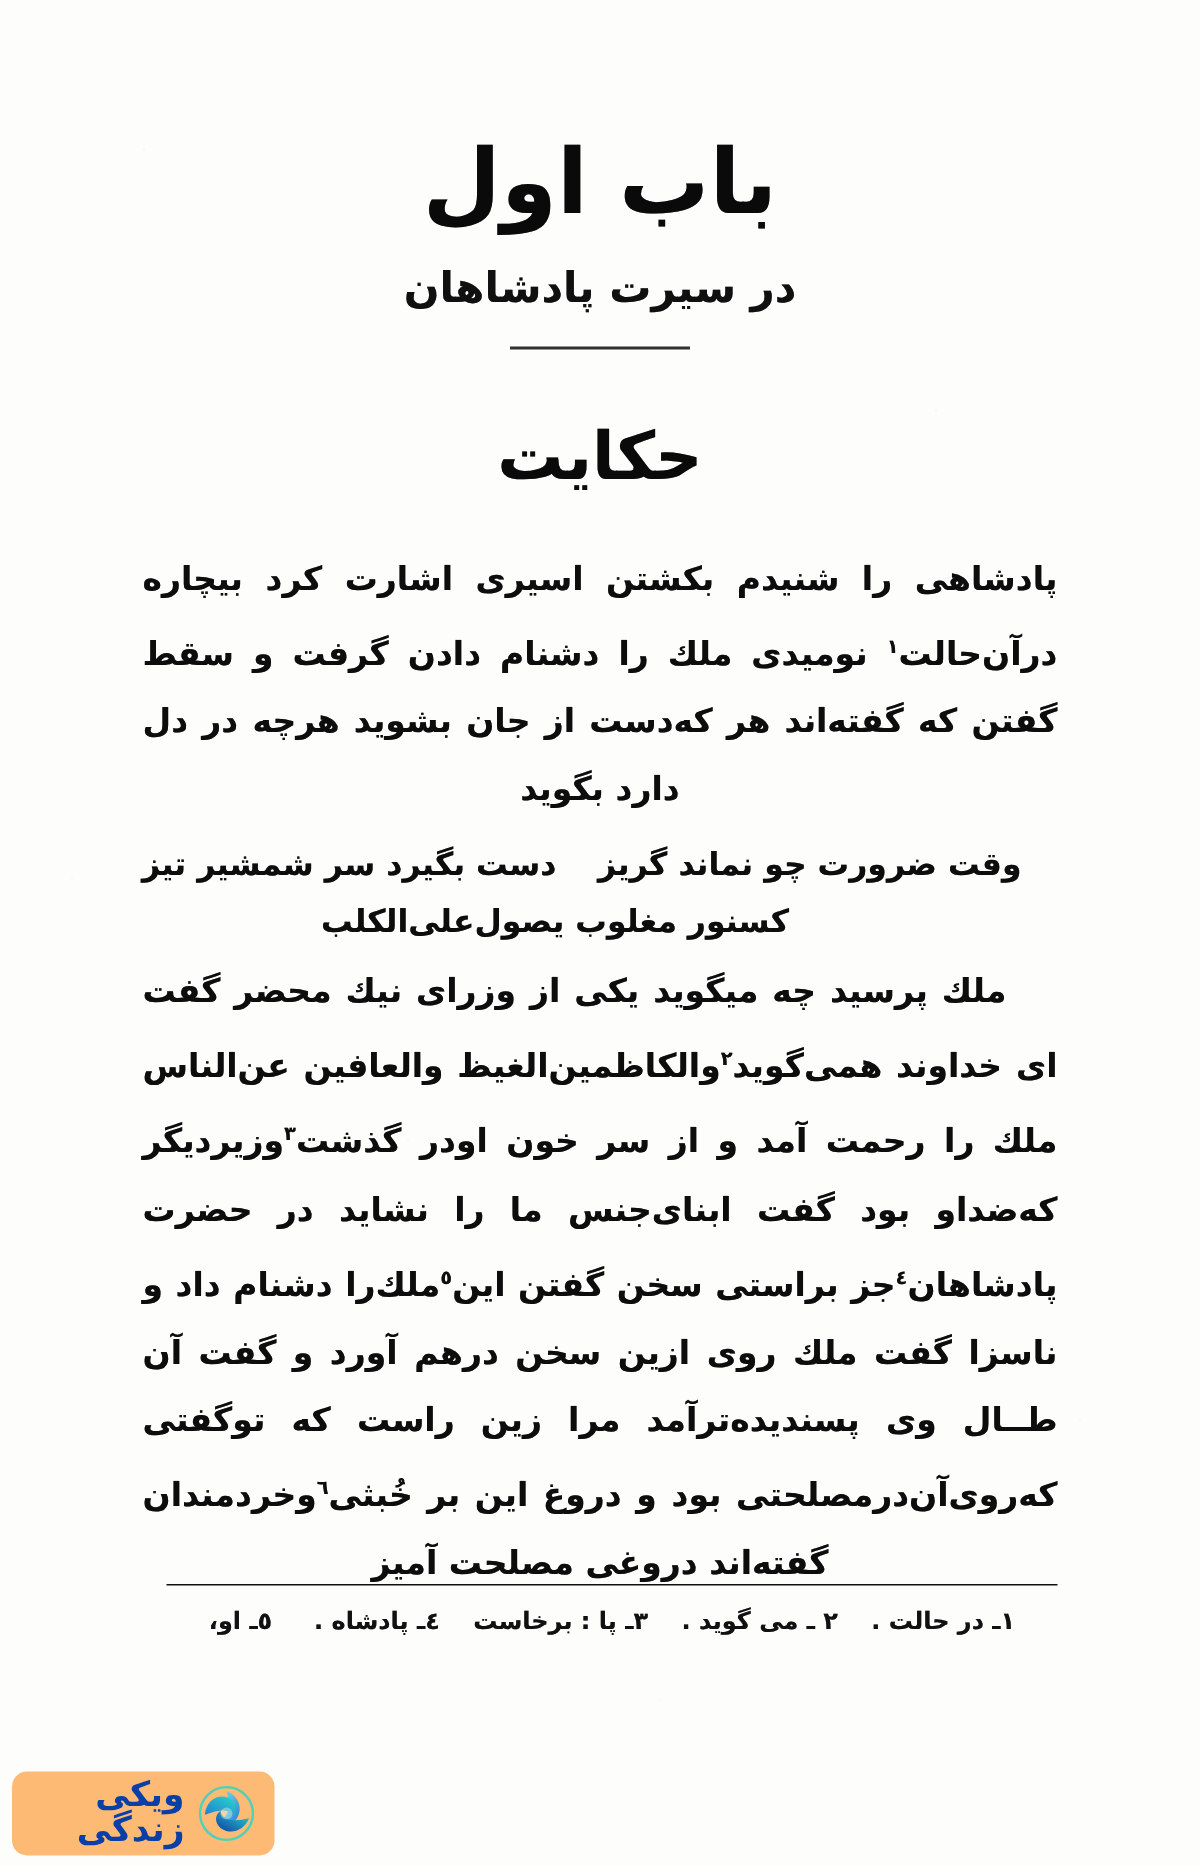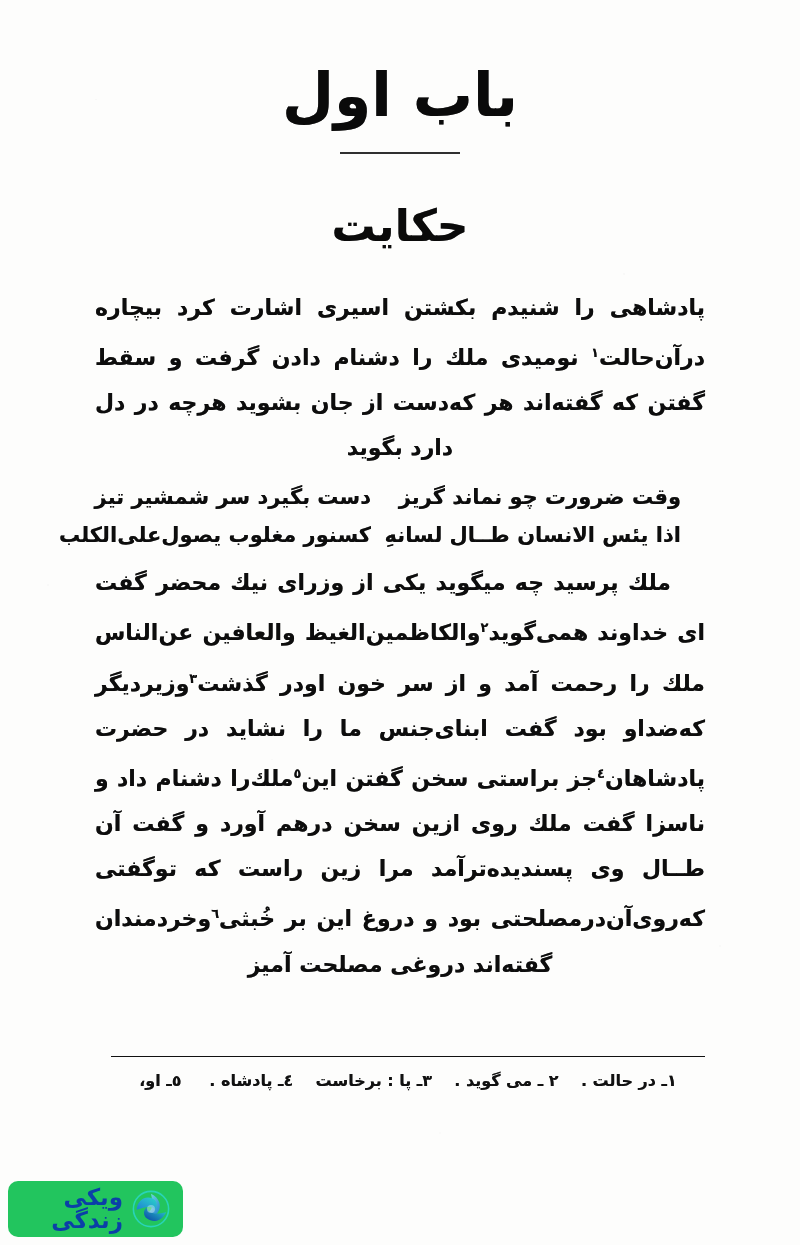--- a/index.html
+++ b/index.html
@@ -35,21 +35,21 @@
   .content {
     position: absolute;
     right: 95px;
     left: 95px;
     top: 0;
   }
 
   
   .chapter-title {
     margin: 0;
-    padding-top: 61px;
+    padding-top: 88px;
     text-align: center;
     font-family: "DejaVu Sans", sans-serif;
     font-size: 60px;
     font-weight: 700;
     line-height: 1.15;
     color: #0a0a0a;
     letter-spacing: 0.5px;
   }
   .chapter-subtitle {
     margin: 18px 0 0 0;
@@ -142,21 +142,21 @@
     white-space: pre-wrap;
   }
 
   
   .watermark {
     position: absolute;
     left: 8px;
     bottom: 8px;
     width: 175px;
     height: 56px;
-    background: #22c55e;
+    background: #fdba74;
     border-radius: 10px;
     display: flex;
     align-items: center;
     justify-content: flex-start;
     gap: 8px;
     padding: 0 12px;
     box-sizing: border-box;
     direction: rtl;
   }
   .watermark-text {
@@ -180,40 +180,40 @@
 </head>
 <body>
 
 <div class="page">
   <div class="paper-grain"></div>
 
   <div class="content">
 
     <h1 class="chapter-title ink">باب اول</h1>
 
+    <h2 class="chapter-subtitle ink">در سیرت پادشاهان</h2>
 
     <div class="rule"></div>
 
     <h3 class="section-heading ink">حکایت</h3>
 
     <div class="prose ink">
 
       <p>
         <span>پادشاهی را شنیدم بکشتن اسیری اشارت کرد بیچاره درآن‌حالت</span><sup class="fn">۱</sup>
         <span>نومیدی ملك را دشنام دادن گرفت و سقط گفتن که گفته‌اند هر که‌دست</span>
         <span>از جان بشوید هرچه در دل دارد بگوید</span>
       </p>
 
       <div class="verse ink">
         <div class="verse-line">
           <span class="hemistich">وقت ضرورت چو نماند گریز</span>
           <span class="hemistich">دست بگیرد سر  شمشیر تیز</span>
         </div>
         <div class="verse-line arabic">
-          <span class="hemistich">اذا یئس الانسان طــال لسانهِ</span>
           <span class="hemistich">کسنور مغلوب یصول‌علی‌الکلب</span>
         </div>
       </div>
 
       <p>
         <span class="indent-start"></span><span>ملك پرسید چه میگوید یکی از وزرای  نیك محضر گفت ای</span>
         <span>خداوند همی‌گوید</span><sup class="fn">۲</sup><span>والکاظمین‌الغیظ والعافین عن‌الناس ملك را رحمت</span>
         <span>آمد و از سر خون اودر گذشت</span><sup class="fn">۳</sup><span>وزیردیگر که‌ضداو بود گفت ابنای‌جنس</span>
         <span>ما را نشاید در حضرت پادشاهان</span><sup class="fn">٤</sup><span>جز براستی سخن گفتن این</span><sup class="fn">٥</sup><span>ملك‌را</span>
         <span>دشنام داد و ناسزا گفت ملك روی ازین سخن درهم آورد  و گفت  آن</span>

